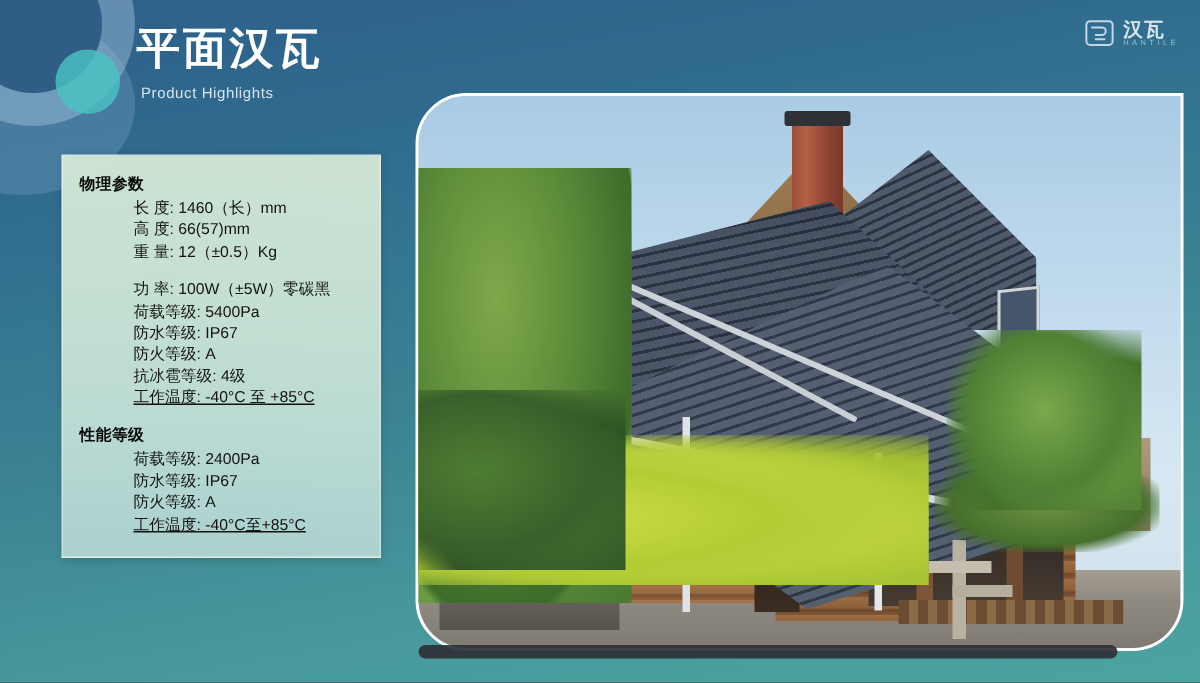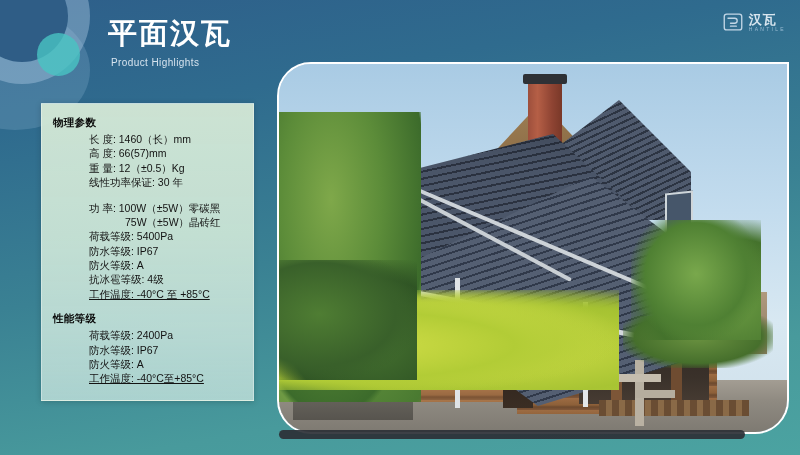--- a/index.html
+++ b/index.html
@@ -53,21 +53,21 @@
     top: 10px;
     width: 150px;
     height: 120px;
     border-radius: 50%;
     background: rgba(160, 195, 222, 0.22);
   }
 
   
   .title-block {
     position: absolute;
-    left: 108px;
+    left: 91px;
     top: 18px;
   }
   .slide-title {
     font-size: 29px;
     font-weight: bold;
     letter-spacing: 2px;
     color: #ffffff;
     line-height: 1.1;
     white-space: nowrap;
   }
@@ -352,26 +352,24 @@
     </div>
   </div>
 
   <div class="spec-panel">
 
     <div class="spec-group">
       <div class="spec-heading">物理参数</div>
       <div class="spec-line">长 度:  1460（长）mm</div>
       <div class="spec-line">高 度: 66(57)mm</div>
       <div class="spec-line">重 量:  12（±0.5）Kg</div>
-      <div class="spec-line">线性功率保证: 30 年</div>
     </div>
 
     <div class="spec-group">
       <div class="spec-line">功 率: 100W（±5W）零碳黑</div>
-      <div class="spec-line indent">75W（±5W）晶砖红</div>
       <div class="spec-line">荷载等级: 5400Pa</div>
       <div class="spec-line">防水等级: IP67</div>
       <div class="spec-line">防火等级: A</div>
       <div class="spec-line">抗冰雹等级: 4级</div>
       <div class="spec-line underline">工作温度: -40°C 至 +85°C</div>
     </div>
 
     <div class="spec-group">
       <div class="spec-heading">性能等级</div>
       <div class="spec-line">荷载等级: 2400Pa</div>

